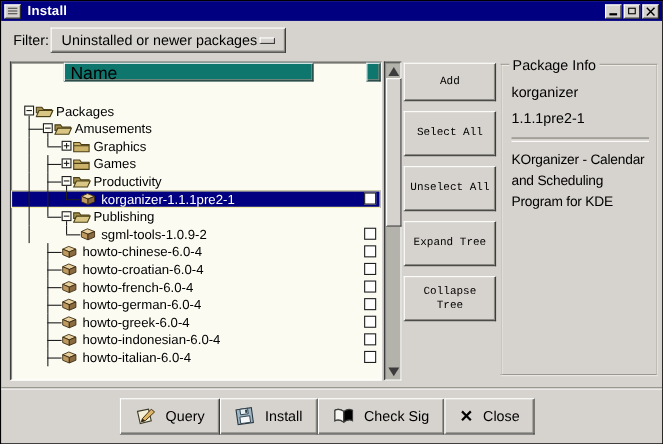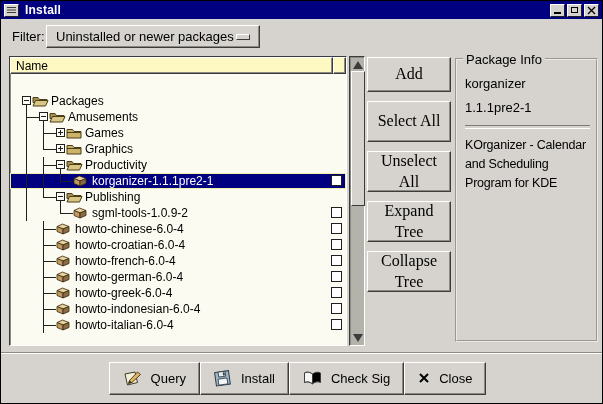--- a/index.html
+++ b/index.html
@@ -25,22 +25,22 @@
           box-shadow:inset 1px 1px 0 #8a8a82;box-sizing:border-box;}
   
   .filter-label{position:absolute;left:11px;top:28px;font-size:13px;}
   .dropdown{position:absolute;left:45px;top:24px;width:214px;height:23px;
             display:flex;align-items:center;font-size:13px;padding-left:9px;cursor:default;}
   .dd-indicator{margin-left:auto;margin-right:9px;width:14px;height:6px;background:#d6d3ce;
                 border:1px solid;border-color:#fff #3c3c3c #3c3c3c #fff;box-sizing:border-box;}
   
   .treeview{position:absolute;left:8px;top:55px;width:338px;height:290px;background:#fbfbf2;}
   .tree-header{display:flex;height:17px;}
-  .th{flex:1;font-size:12px;padding:1px 0 0 5px;box-sizing:border-box;background:#fef9c3;
-      border:1px solid;border-color:#fff #3c3c3c #3c3c3c #fff;box-shadow:inset -1px -1px 0 #8a8a82;}
+  .th{flex:1;font-size:16px;padding:1px 0 0 5px;box-sizing:border-box;background:#0f766e;
+      border:1px solid;border-color:#fff #3c3c3c #3c3c3c #fff;box-shadow:inset -1px -1px 0 #8a8a82;margin-left:48px;}
   .th.small{flex:0 0 13px;padding:0;}
   .tree-body{position:relative;height:271px;overflow:hidden;padding-top:19px;}
   .tree-row{position:relative;height:16px;}
   .tree-row.selected{background:#000080;color:#fff;box-shadow:inset 0 0 0 1px #f2f0a8;}
   .tree-vline{position:absolute;top:0;bottom:0;width:1px;background:#1f1f1f;}
   .tree-vline.half{bottom:auto;height:8px;}
   .tree-vline.below{top:12px;}
   .tree-hstub{position:absolute;top:8px;height:1px;background:#1f1f1f;}
   .expander{position:absolute;top:3px;width:9px;height:9px;background:#fcfcf4;
             border:1px solid #1f1f1f;box-sizing:border-box;}
@@ -58,23 +58,23 @@
   .sb-up{top:1px;}
   .sb-down{bottom:1px;}
   .tri-up{width:0;height:0;border-left:5px solid transparent;border-right:5px solid transparent;
           border-bottom:8px solid #3c3c3c;}
   .tri-down{width:0;height:0;border-left:5px solid transparent;border-right:5px solid transparent;
             border-top:8px solid #3c3c3c;}
   .sb-thumb{position:absolute;left:1px;top:14px;width:14px;height:135px;background:#d6d3ce;
             border:1px solid;border-color:#fff #3c3c3c #3c3c3c #fff;box-sizing:border-box;}
   
   .side-buttons{position:absolute;left:366px;top:56px;width:84px;}
-  .side-btn{width:100%;height:41px;margin-bottom:9px;font-size:16px;line-height:1.3;
+  .side-btn{width:100%;height:41px;margin-bottom:9px;font-size:10px;line-height:1.3;
             display:flex;align-items:center;justify-content:center;text-align:center;
-            font-family:Liberation Serif, serif;padding:0 4px;cursor:default;}
+            font-family:Liberation Mono, monospace;padding:0 4px;cursor:default;}
   .side-btn:first-child{height:35px;}
   
   .pkg-frame{position:absolute;left:454px;top:57px;width:143px;height:284px;
              border:2px groove #eceae2;box-sizing:border-box;padding:12px 6px 0 8px;}
   .pkg-legend{position:absolute;top:-8px;left:6px;background:#d6d3ce;padding:0 3px;font-size:13px;}
   .pkg-name{font-size:13px;margin-top:4px;}
   .pkg-version{font-size:13px;margin-top:9px;}
   .pkg-sep{margin:10px 0 7px 0;height:2px;border-top:1px solid #7d7d75;border-bottom:1px solid #fff;}
   .pkg-desc{font-size:12.5px;line-height:19px;letter-spacing:-0.2px;}
   
@@ -144,43 +144,43 @@
           <span class="tree-icon" style="left: 39px;">
             <svg width="17" height="12" viewBox="0 0 17 12">
     <path d="M1 2.5 h5 l1.5 2 h7.5 v3 H1 Z" fill="#a5914d" stroke="#4a3f16" stroke-width="1"></path>
     <path d="M3.5 5.5 h12.5 l-2.5 5.5 H1 Z" fill="#d9c685" stroke="#4a3f16" stroke-width="1"></path>
   </svg>
           </span>
           <span class="tree-label" style="left: 58px;">Amusements</span>
         </div>
         <div class="tree-row">
           <div class="tree-vline" style="left: 16px;"></div>
-          <div class="tree-vline" style="left: 33px;"></div>
+          <div class="tree-vline half" style="left: 33px;"></div>
           <div class="tree-hstub" style="left: 33px; width: 13px;"></div>
           <div class="expander plus" style="left: 46px;"></div>
           <span class="tree-icon" style="left: 56px;">
             <svg width="16" height="12" viewBox="0 0 16 12">
     <path d="M1 2.5 h5.5 l1.5 2 h7 v6.5 H1 Z" fill="#cdb269" stroke="#4a3f16" stroke-width="1"></path>
     <path d="M1 5.5 h14" stroke="#4a3f16" stroke-width="1"></path>
   </svg>
           </span>
-          <span class="tree-label" style="left: 75px;">Games</span>
-        </div>
-        <div class="tree-row">
-          <div class="tree-vline" style="left: 16px;"></div>
-          <div class="tree-vline half" style="left: 33px;"></div>
+          <span class="tree-label" style="left: 75px;">Graphics</span>
+        </div>
+        <div class="tree-row">
+          <div class="tree-vline" style="left: 16px;"></div>
+          <div class="tree-vline" style="left: 33px;"></div>
           <div class="tree-hstub" style="left: 33px; width: 13px;"></div>
           <div class="expander plus" style="left: 46px;"></div>
           <span class="tree-icon" style="left: 56px;">
             <svg width="16" height="12" viewBox="0 0 16 12">
     <path d="M1 2.5 h5.5 l1.5 2 h7 v6.5 H1 Z" fill="#cdb269" stroke="#4a3f16" stroke-width="1"></path>
     <path d="M1 5.5 h14" stroke="#4a3f16" stroke-width="1"></path>
   </svg>
           </span>
-          <span class="tree-label" style="left: 75px;">Graphics</span>
+          <span class="tree-label" style="left: 75px;">Games</span>
         </div>
         <div class="tree-row">
           <div class="tree-vline" style="left: 16px;"></div>
           <div class="tree-vline" style="left: 33px;"></div>
           <div class="tree-vline below" style="left: 50px;"></div>
           <div class="tree-hstub" style="left: 33px; width: 13px;"></div>
           <div class="expander minus" style="left: 46px;"></div>
           <span class="tree-icon" style="left: 56px;">
             <svg width="17" height="12" viewBox="0 0 17 12">
     <path d="M1 2.5 h5 l1.5 2 h7.5 v3 H1 Z" fill="#a5914d" stroke="#4a3f16" stroke-width="1"></path>

